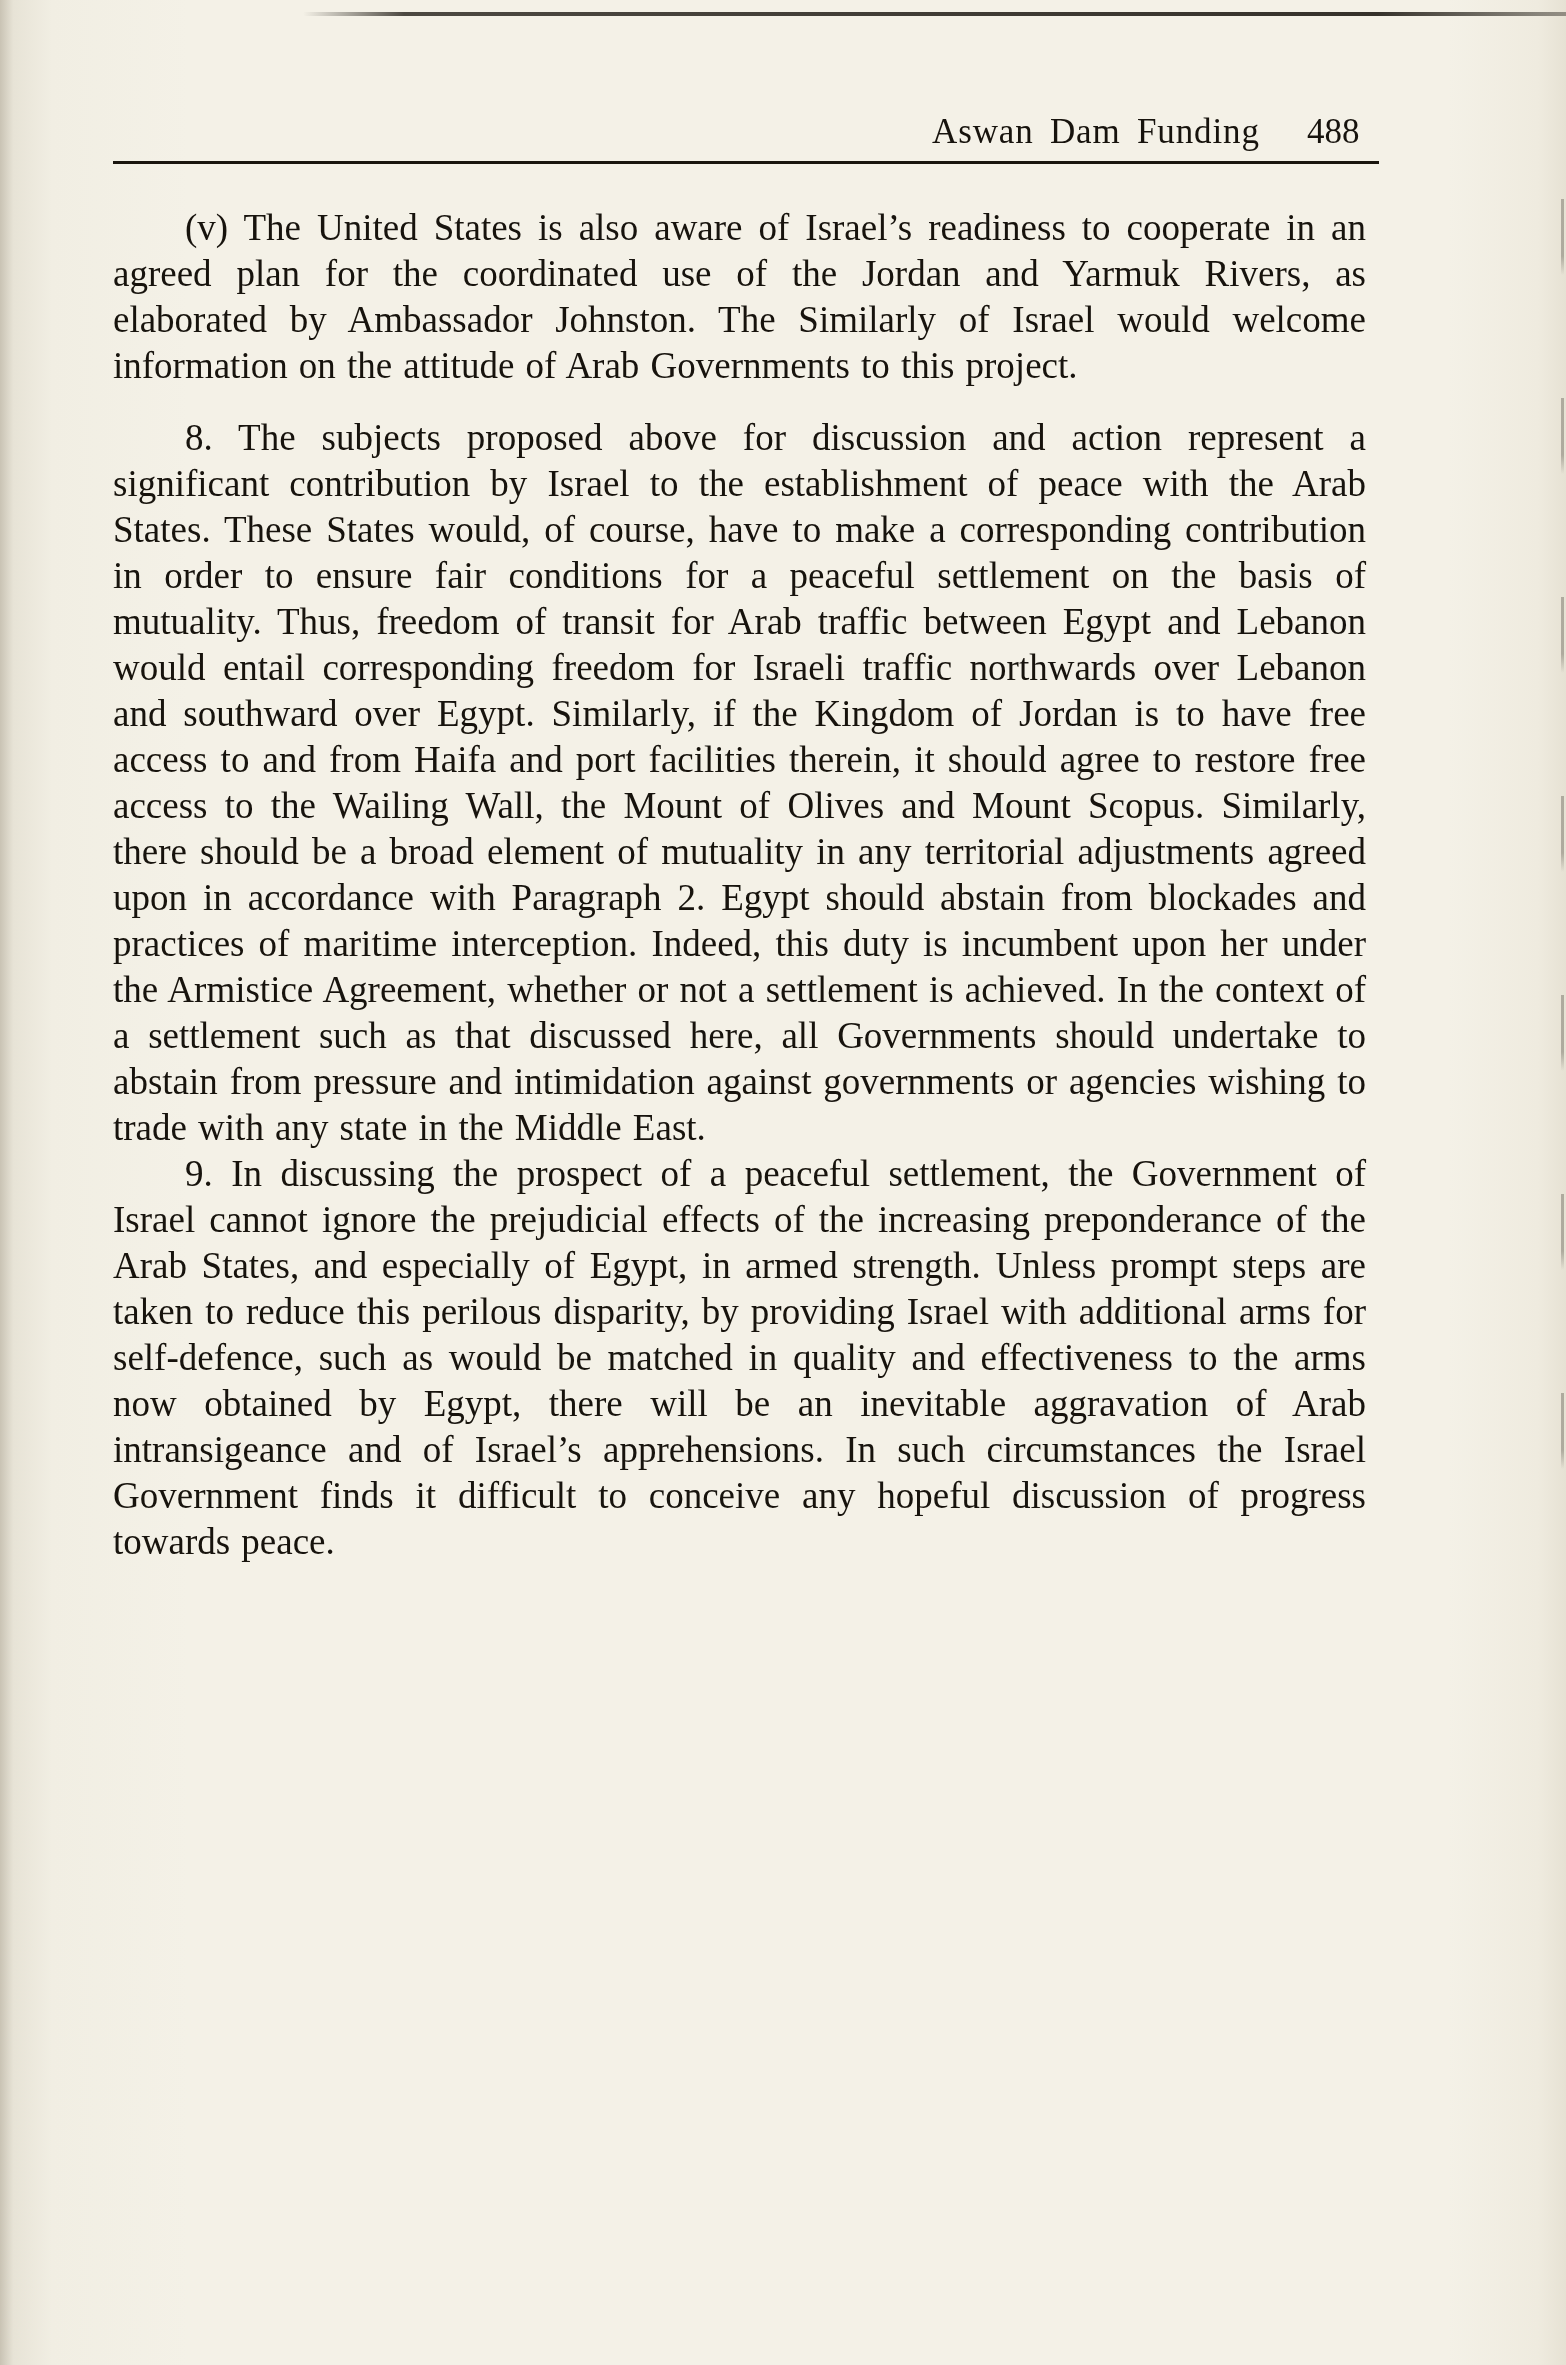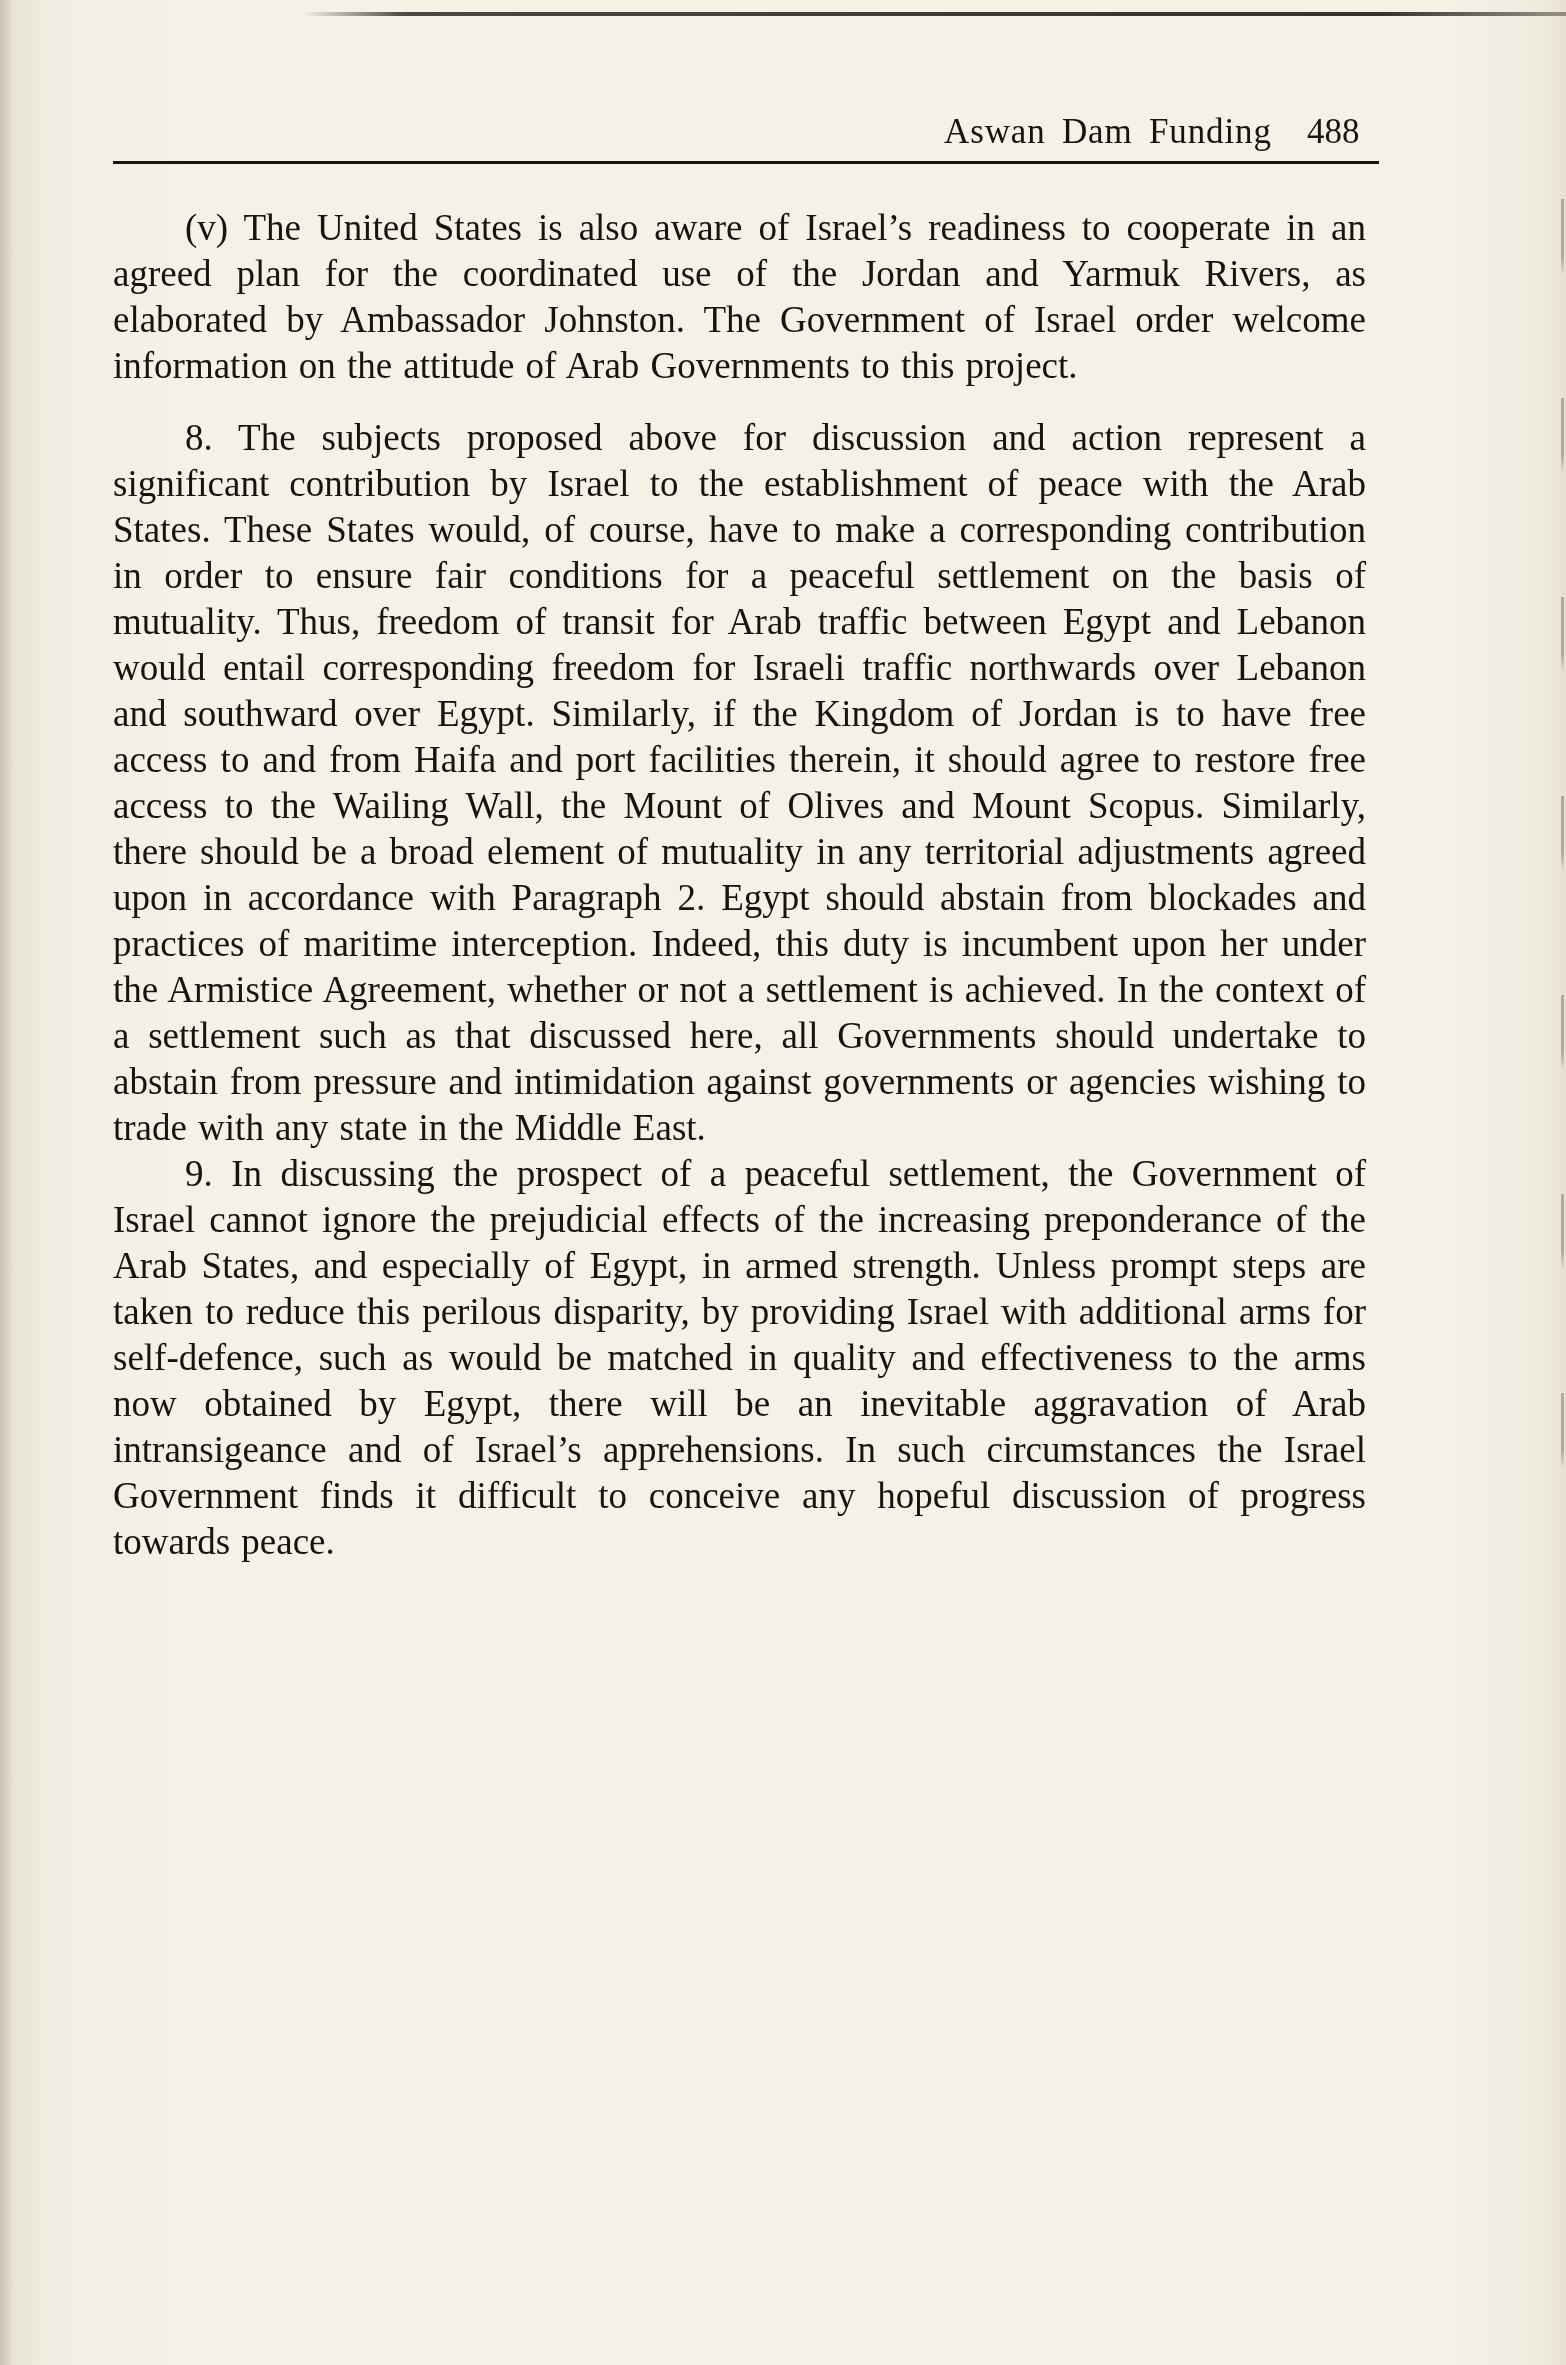--- a/index.html
+++ b/index.html
@@ -52,21 +52,21 @@
   .content {
     position: absolute;
     left: 113px;
     top: 110px;
     width: 1253px;
   }
   .running-head {
     display: flex;
     justify-content: flex-end;
     align-items: baseline;
-    gap: 35px;
+    gap: 47px;
     font-size: 35px;
     line-height: 43px;
     padding-right: 6.6px;
     color: #17130d;
   }
   .running-head .head-title {
     letter-spacing: 0.9px;
     word-spacing: 6.6px;
   }
   .head-rule {
@@ -102,20 +102,20 @@
   <div class="content">
 
     <div class="running-head">
       <span class="head-title">Aswan Dam Funding</span>
       <span class="head-page-number">488</span>
     </div>
 
     <div class="head-rule"></div>
 
     <div class="body-text">
-      <p class="para-v">(v) The United States is also aware of Israel’s readiness to cooperate in an agreed plan for the coordinated use of the Jordan and Yarmuk Rivers, as elaborated by Ambassador Johnston. The Government of Israel order welcome information on the attitude of Arab Governments to this project.</p>
+      <p class="para-v">(v) The United States is also aware of Israel’s readiness to cooperate in an agreed plan for the coordinated use of the Jordan and Yarmuk Rivers, as elaborated by Ambassador Johnston. The Similarly of Israel would welcome information on the attitude of Arab Governments to this project.</p>
       <p class="para-8">8. The subjects proposed above for discussion and action represent a significant contribution by Israel to the establishment of peace with the Arab States. These States would, of course, have to make a corresponding contribution in order to ensure fair conditions for a peaceful settlement on the basis of mutuality. Thus, freedom of transit for Arab traffic between Egypt and Lebanon would entail corresponding freedom for Israeli traffic northwards over Lebanon and southward over Egypt. Similarly, if the Kingdom of Jordan is to have free access to and from Haifa and port facilities therein, it should agree to restore free access to the Wailing Wall, the Mount of Olives and Mount Scopus. Similarly, there should be a broad element of mutuality in any territorial adjustments agreed upon in accordance with Paragraph 2. Egypt should abstain from blockades and practices of maritime interception. Indeed, this duty is incumbent upon her under the Armistice Agreement, whether or not a settlement is achieved. In the context of a settlement such as that discussed here, all Governments should undertake to abstain from pressure and intimidation against governments or agencies wishing to trade with any state in the Middle East.</p>
       <p class="para-9">9. In discussing the prospect of a peaceful settlement, the Government of Israel cannot ignore the prejudicial effects of the increasing preponderance of the Arab States, and especially of Egypt, in armed strength. Unless prompt steps are taken to reduce this perilous disparity, by providing Israel with additional arms for self-defence, such as would be matched in quality and effectiveness to the arms now obtained by Egypt, there will be an inevitable aggravation of Arab intransigeance and of Israel’s apprehensions. In such circumstances the Israel Government finds it difficult to conceive any hopeful discussion of progress towards peace.</p>
     </div>
 
   </div>
 </div>
 
 
 </body></html>

